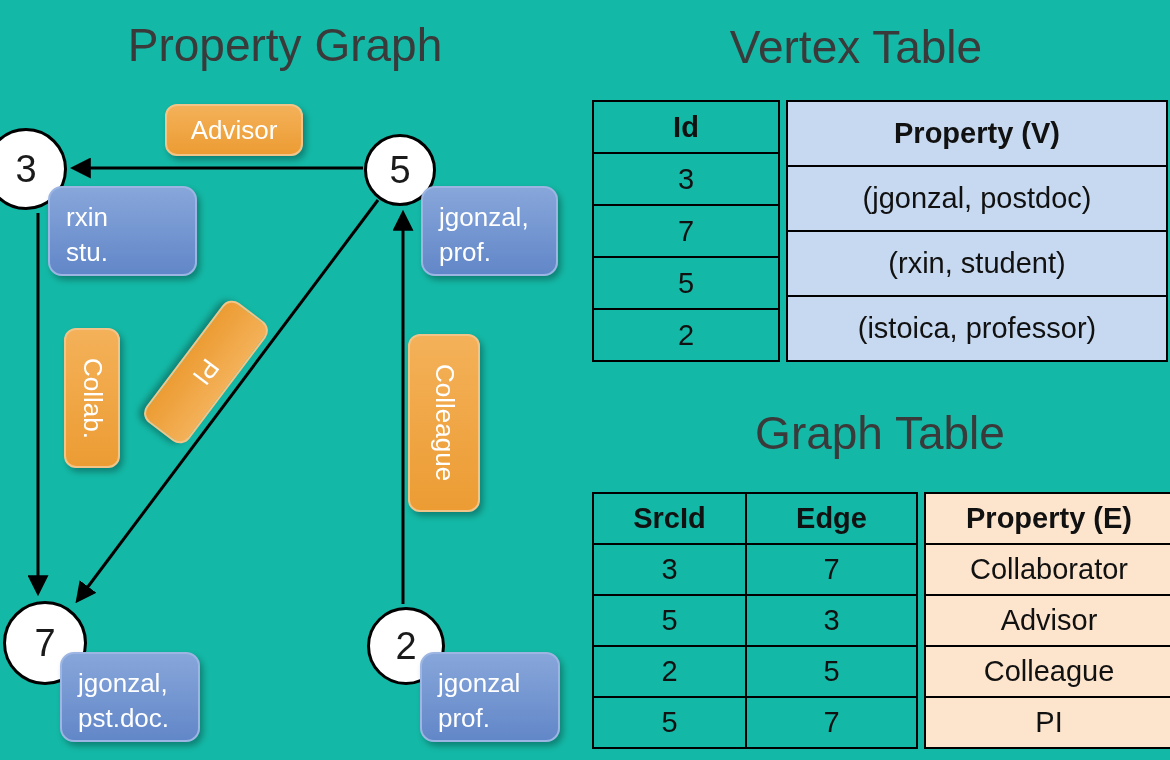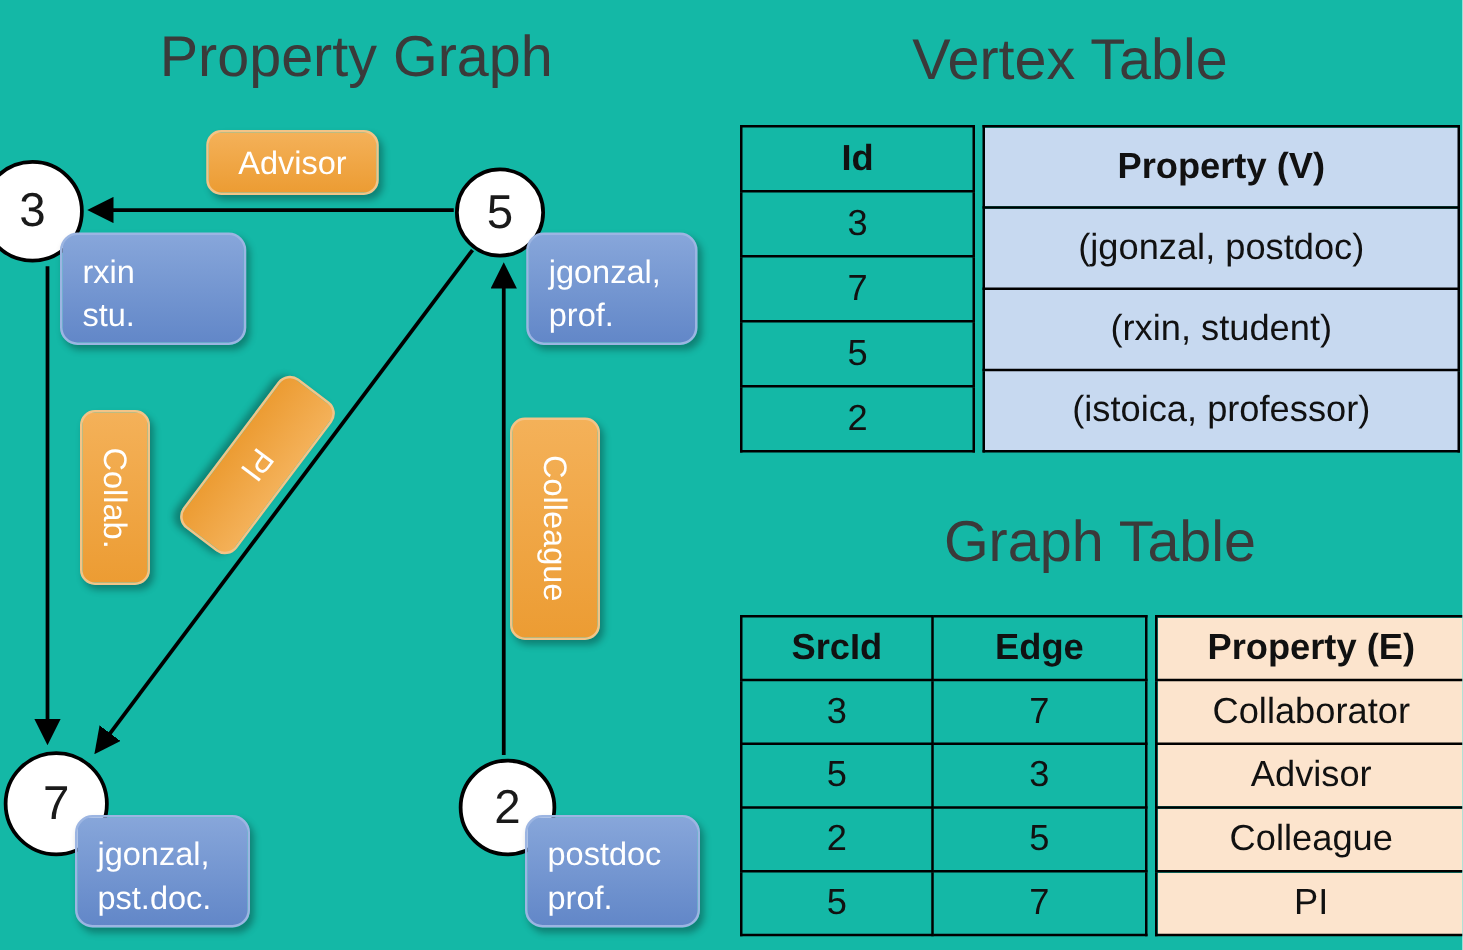--- a/index.html
+++ b/index.html
@@ -87,21 +87,21 @@
   </div>
   <div class="vbox" style="left:421px;top:186px;width:137px;height:90px;">
     <div>jgonzal,</div>
     <div>prof.</div>
   </div>
   <div class="vbox" style="left:60px;top:652px;width:140px;height:90px;">
     <div>jgonzal,</div>
     <div>pst.doc.</div>
   </div>
   <div class="vbox" style="left:420px;top:652px;width:140px;height:90px;">
-    <div>postdoc</div>
+    <div>jgonzal</div>
     <div>prof.</div>
   </div>
 
   <div class="ebox" style="left:165px;top:104px;width:138px;height:52px;">
     <span>Advisor</span>
   </div>
   <div class="ebox" style="left:64px;top:328px;width:56px;height:140px;">
     <span class="vtext">Collab.</span>
   </div>
   <div class="ebox" style="left:131px;top:345px;width:150px;height:54px;transform:rotate(127deg);">

